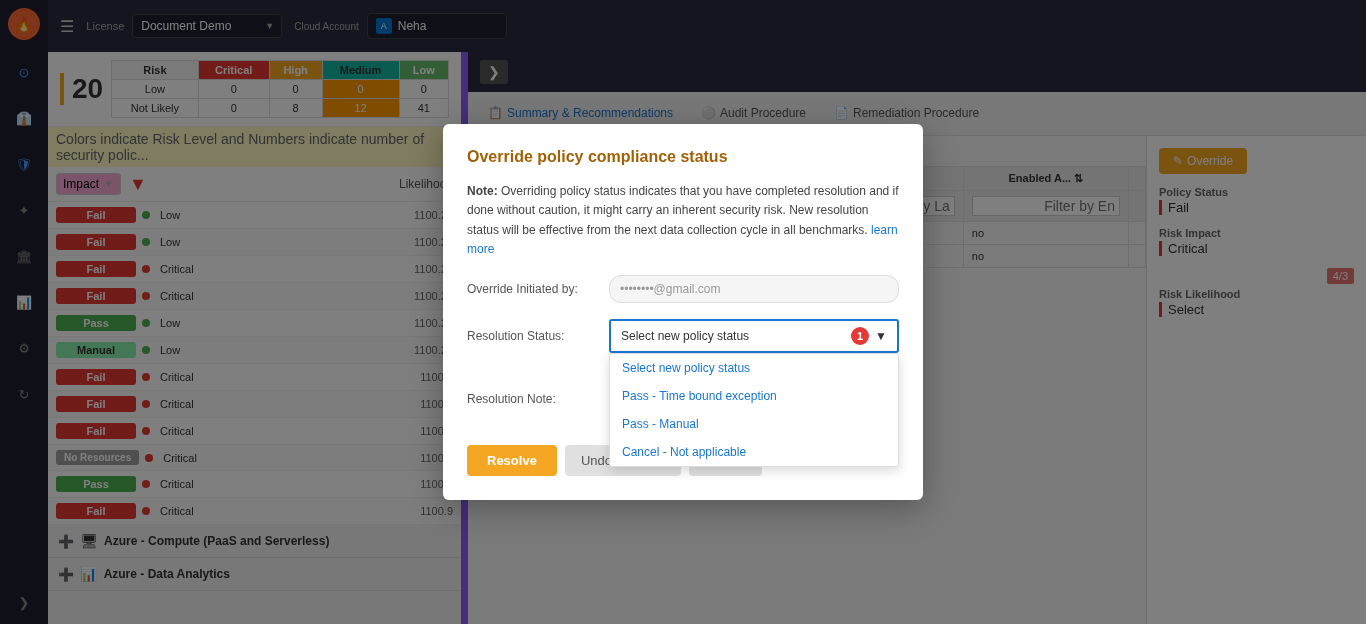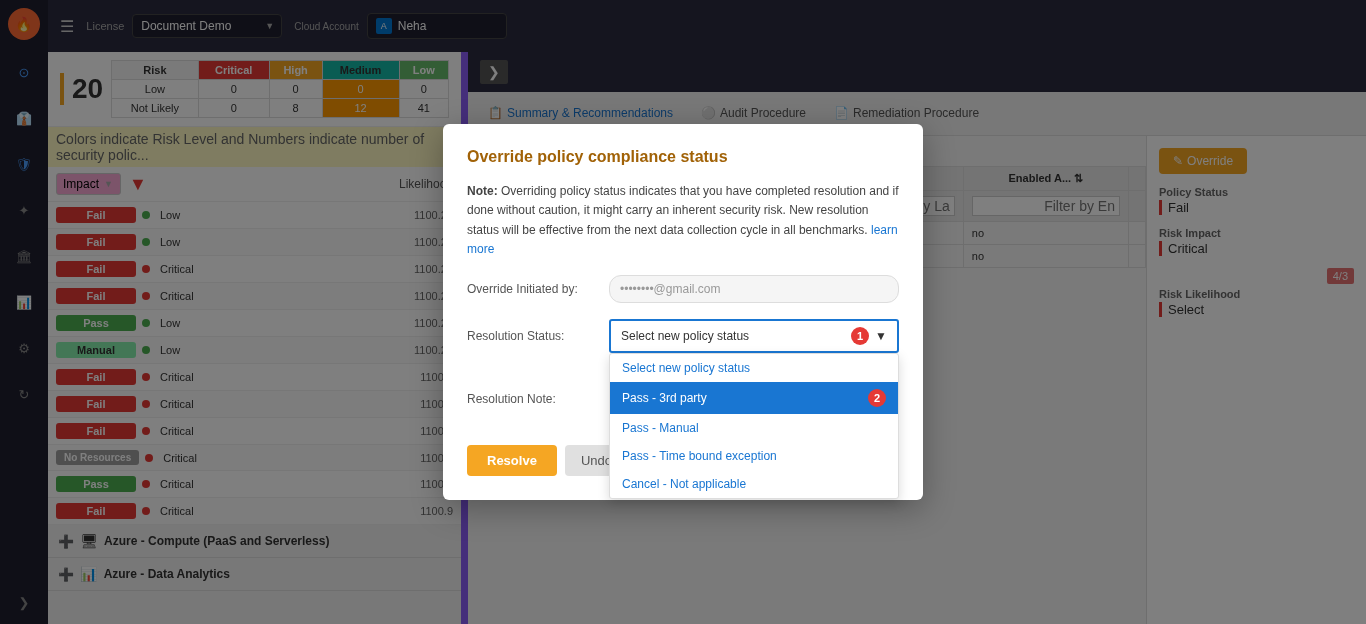--- a/index.html
+++ b/index.html
@@ -398,29 +398,25 @@
             <span>Select new policy status</span>
             <div style="display:flex;align-items:center;gap:6px">
               <span class="badge-num">1</span>
               <span>▼</span>
             </div>
           </div>
           <div class="dropdown-menu">
             <div class="dropdown-item">
               <span>Select new policy status</span>
             </div>
-            <div class="dropdown-item selected">
-              <span>Pass - 3rd party</span>
-              <span class="badge-num2">2</span>
+            <div class="dropdown-item">
+              <span>Pass - Time bound exception</span>
             </div>
             <div class="dropdown-item">
               <span>Pass - Manual</span>
-            </div>
-            <div class="dropdown-item">
-              <span>Pass - Time bound exception</span>
             </div>
             <div class="dropdown-item">
               <span>Cancel - Not applicable</span>
             </div>
           </div>
         </div>
       </div>
 
       <div class="form-row">
         <label class="form-label">Resolution Note:</label>

